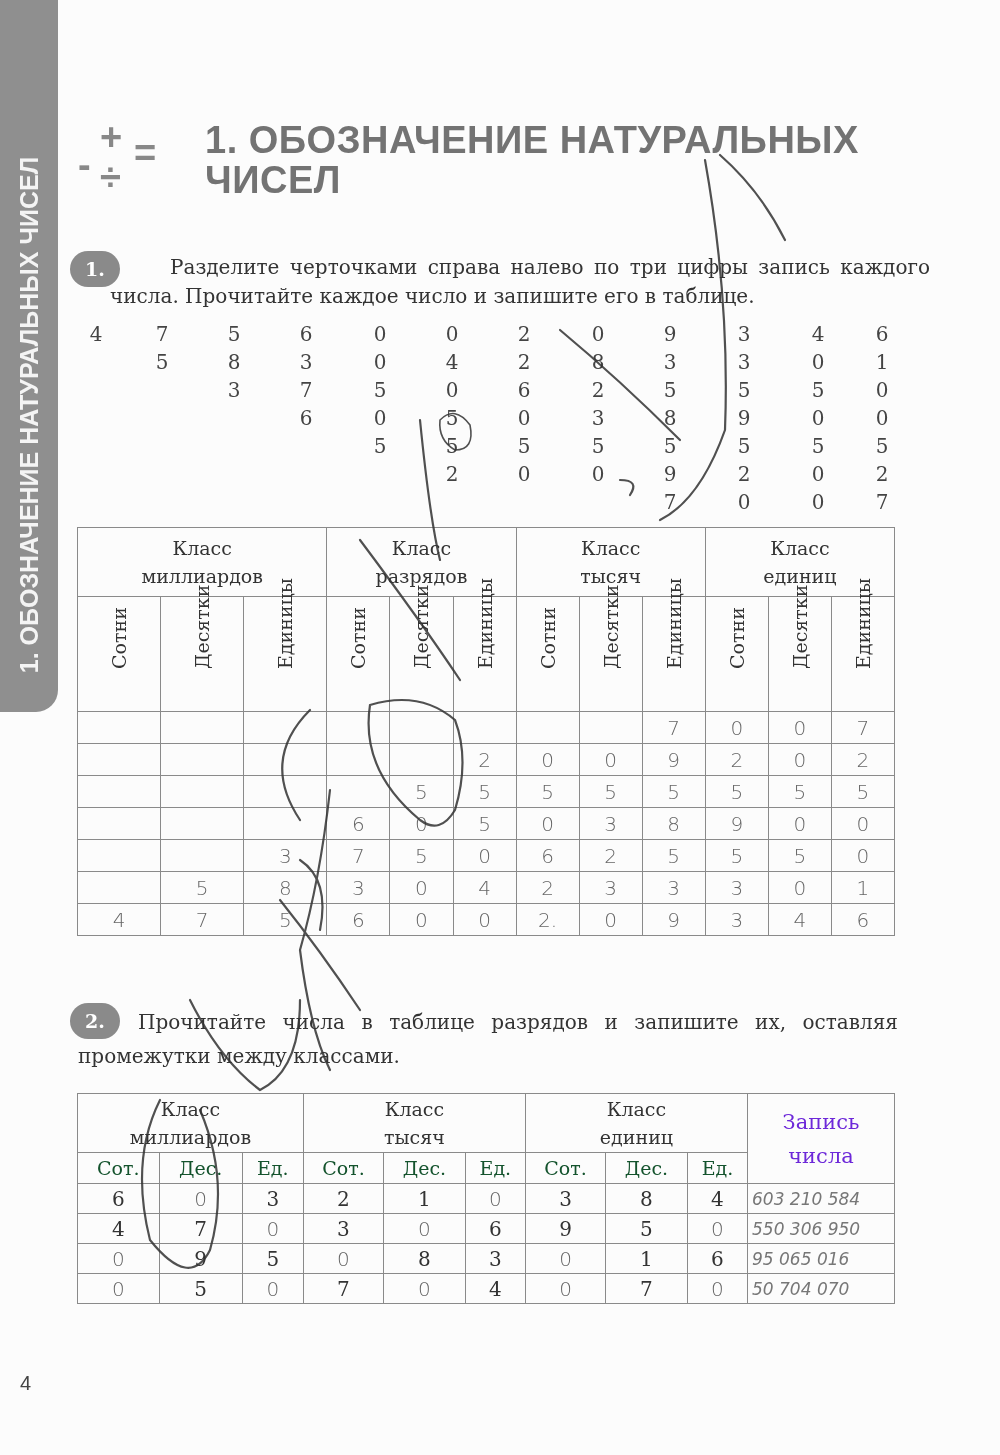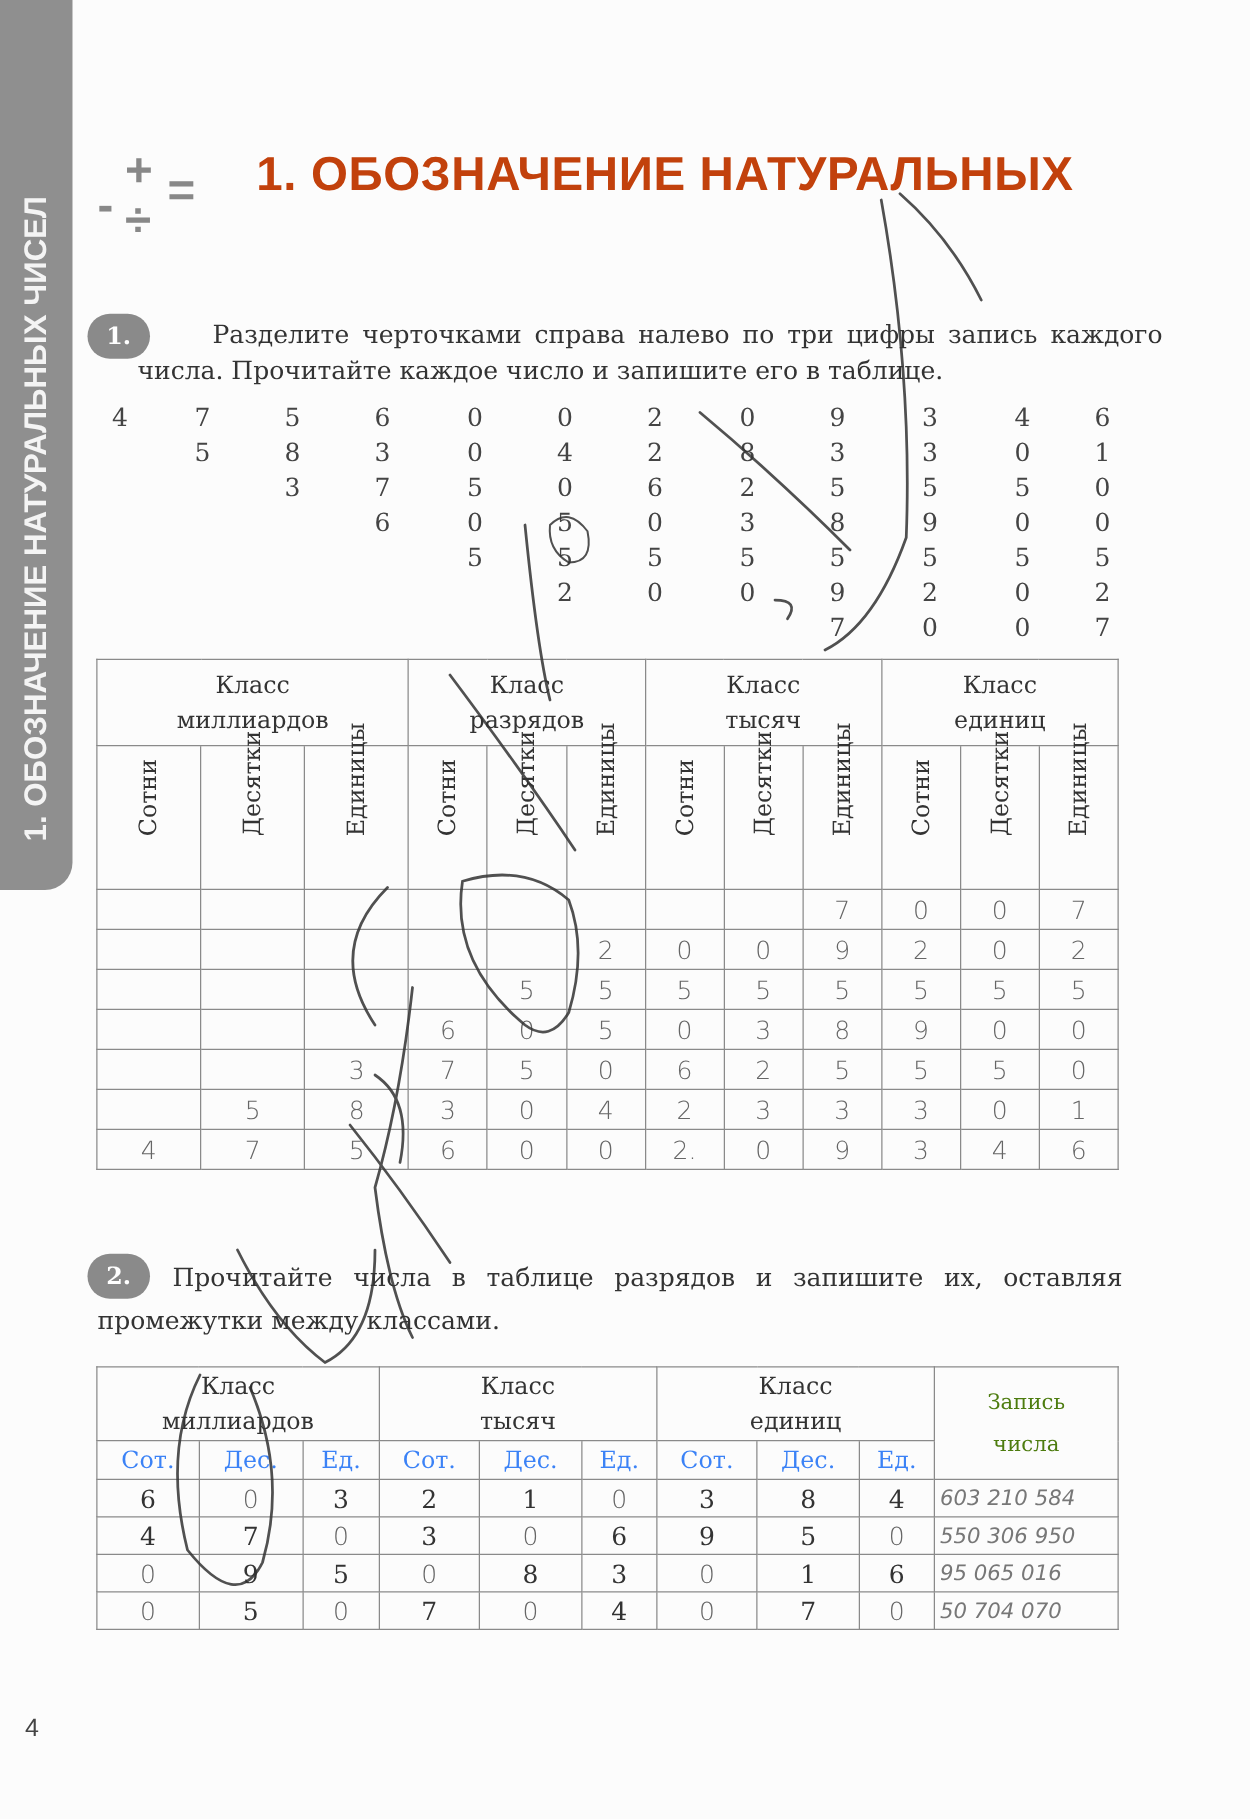--- a/index.html
+++ b/index.html
@@ -7,38 +7,38 @@
          font-family:"DejaVu Serif", serif; color:#333; }
   .side-tab { position:absolute; left:0; top:0; width:58px; height:712px; background:#8f8f8f;
               border-bottom-right-radius:22px; }
   .side-tab-text { position:absolute; left:29px; top:415px; transform:translate(-50%,-50%) rotate(-90deg);
                    white-space:nowrap; font-family:"Liberation Sans", sans-serif; font-weight:bold;
                    font-size:25px; color:#f4f4f4; letter-spacing:0px; }
   .ops-icon { position:absolute; left:78px; top:118px; width:90px; height:80px; color:#888;
               font-family:"Liberation Sans", sans-serif; font-weight:bold; }
   .ops-icon span { position:absolute; font-size:38px; line-height:1; }
   .chapter-title { position:absolute; left:205px; top:120px; font-family:"Liberation Sans", sans-serif;
-                   font-weight:bold; font-size:38px; line-height:40px; color:#c2410c; letter-spacing:0.5px; }
+                   font-weight:bold; font-size:38px; line-height:40px; color:#737373; letter-spacing:0.5px; }
   .chapter-title div { white-space:nowrap; }
   .task-badge { position:absolute; width:50px; height:36px; border-radius:18px; background:#8a8a8a;
                 color:#fff; font-weight:bold; font-size:19px; text-align:center; line-height:36px; }
   .task-text { position:absolute; font-size:20px; line-height:29px; color:#333; text-align:justify; }
   .numbers { position:absolute; left:72px; top:322px; width:840px; height:200px; font-size:20px; color:#444; }
   .numbers .n { position:absolute; width:24px; text-align:center; }
   table { border-collapse:collapse; position:absolute; }
   td, th { border:1.5px solid #8a8a8a; padding:0; text-align:center; font-weight:normal; }
   #t1 { left:77px; top:527px; width:818px; }
   #t1 th.cls { height:68px; font-size:19px; line-height:28px; color:#333; }
   #t1 th.rank { height:114px; }
   #t1 th.rank div { transform:rotate(-90deg); white-space:nowrap; font-size:19px; width:30px; margin:0 auto; }
   #t1 td { height:31px; font-family:"DejaVu Sans", sans-serif; font-size:20px; color:#666; font-weight:300; }
   #t2 { left:77px; top:1093px; width:818px; }
   #t2 th.cls { height:58px; font-size:19px; line-height:28px; color:#333; }
-  #t2 th.rank { height:30px; font-size:19px; color:#3b82f6; }
-  #t2 th.rec { font-size:17px; line-height:34px; color:#4d7c0f; width:146px; }
+  #t2 th.rank { height:30px; font-size:19px; color:#14532d; }
+  #t2 th.rec { font-size:21px; line-height:34px; color:#6d28d9; width:146px; }
   #t2 td { height:29px; font-size:20px; color:#333; }
   #t2 td.hw { font-family:"DejaVu Sans", sans-serif; color:#666; font-weight:300; }
   #t2 td.rec { font-family:"DejaVu Sans", sans-serif; font-size:17px; color:#777; text-align:left;
                padding-left:4px; font-style:italic; white-space:nowrap; }
   .page-num { position:absolute; left:20px; top:1372px; font-family:"Liberation Sans", sans-serif;
               font-size:20px; color:#444; }
   .scribble { position:absolute; left:0; top:0; width:1000px; height:1455px; pointer-events:none; }
 </style>
 </head>
 <body>
@@ -49,20 +49,21 @@
 
 <div class="ops-icon">
   <span style="left:0;top:28px;">-</span>
   <span style="left:22px;top:0;">+</span>
   <span style="left:56px;top:16px;">=</span>
   <span style="left:22px;top:40px;">÷</span>
 </div>
 
 <div class="chapter-title">
   <div>1. ОБОЗНАЧЕНИЕ НАТУРАЛЬНЫХ</div>
+  <div>ЧИСЕЛ</div>
 </div>
 
 <div class="task-badge" style="left:70px;top:251px;">1.</div>
 <div class="task-text" style="left:78px;top:253px;width:820px;text-indent:60px;margin-left:32px;">Разделите черточками справа налево по три цифры запись каждого числа. Прочитайте каждое число и запишите его в таблице.</div>
 
 <div class="numbers" id="numbers">
     <span class="n" style="left: 12px; top: 0px;">4</span>
     <span class="n" style="left: 78px; top: 0px;">7</span>
     <span class="n" style="left: 78px; top: 28px;">5</span>
     <span class="n" style="left: 150px; top: 0px;">5</span>

